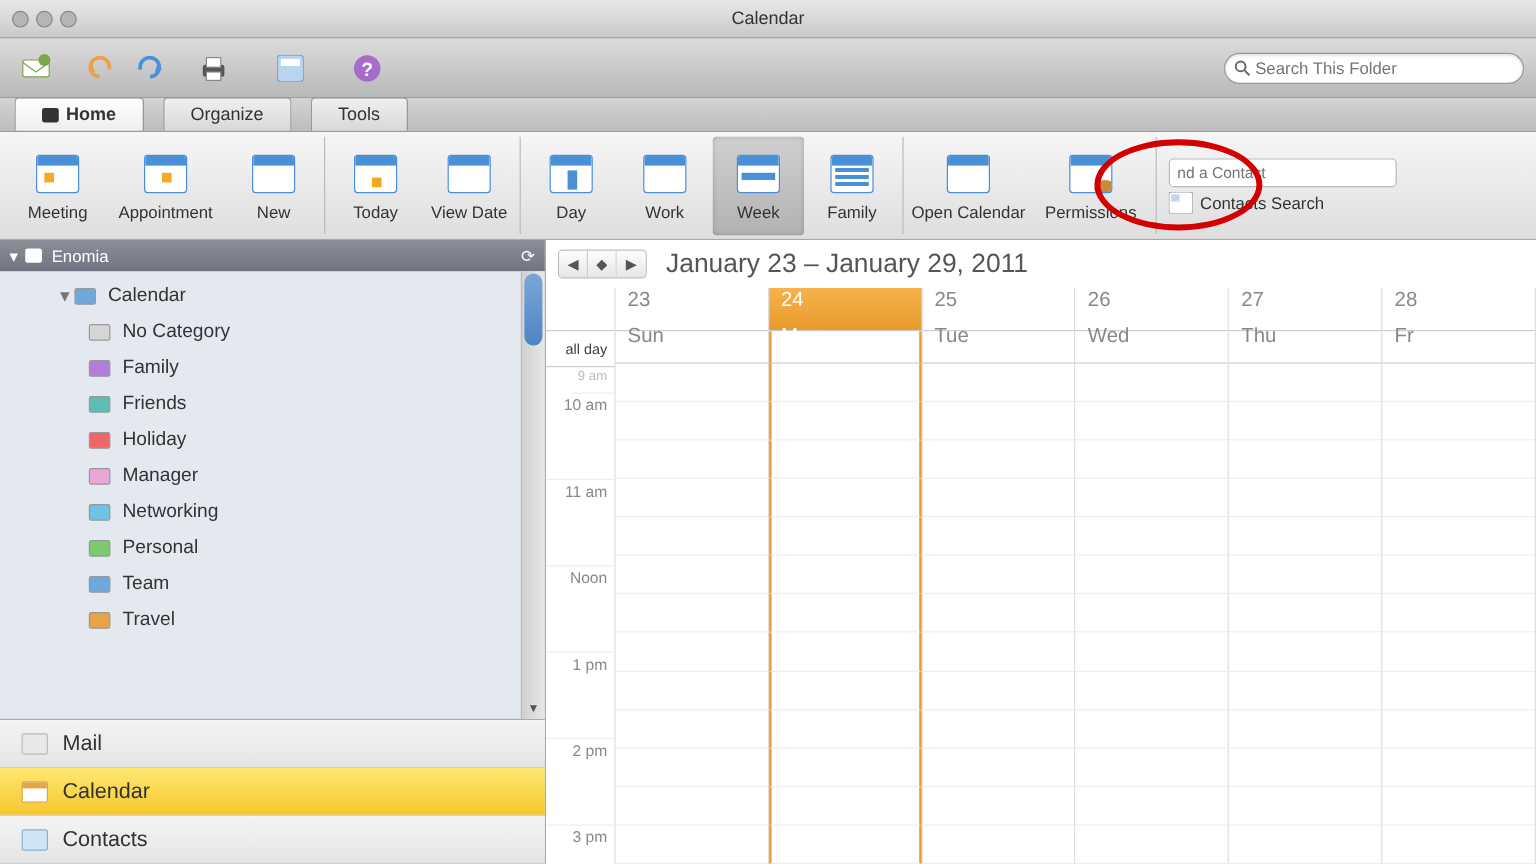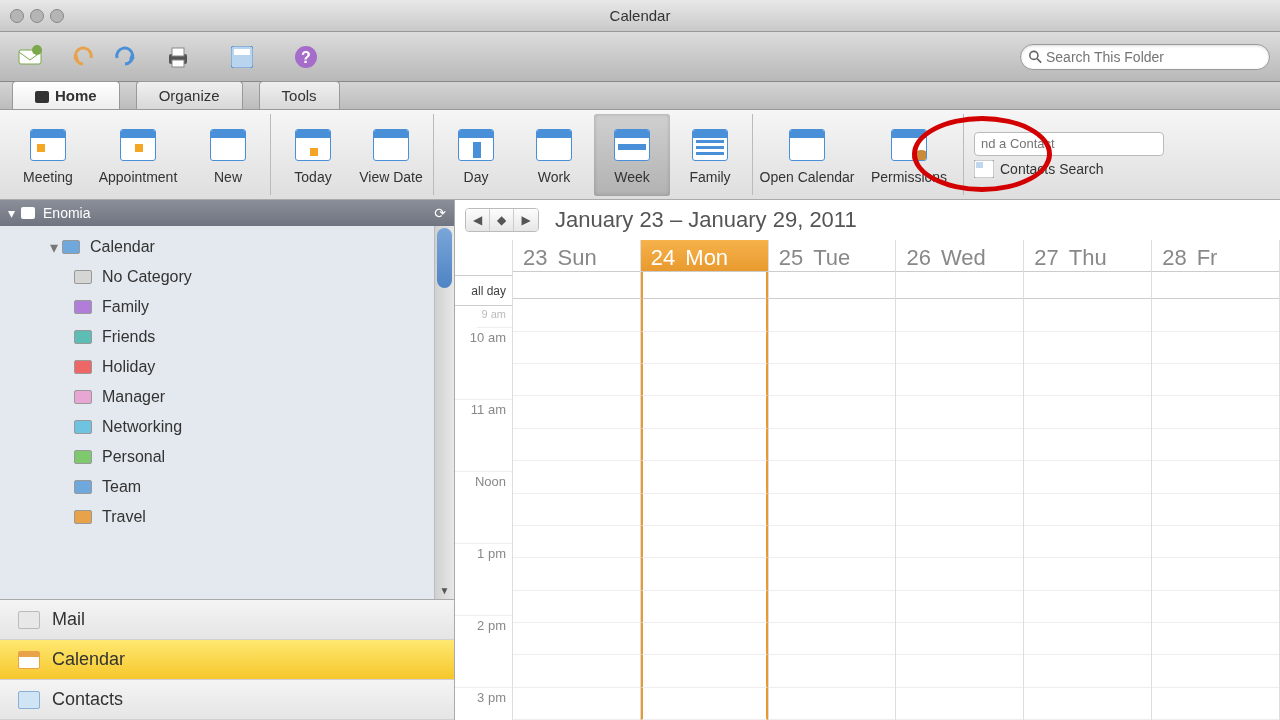--- a/index.html
+++ b/index.html
@@ -76,21 +76,21 @@
 
 .grid { flex:1; display:flex; overflow:hidden;}
 .time-col { width:58px; border-right:1px solid #ddd;}
 .time-head { height:36px; border-bottom:1px solid #ccc;}
 .time-allday { height:30px; display:flex; align-items:center; justify-content:flex-end; padding-right:6px; font-size:12px; color:#404040; border-bottom:1px solid #ccc;}
 .time-slot { height:72px; display:flex; align-items:flex-start; justify-content:flex-end; padding:2px 6px; font-size:13px; color:#888; border-bottom:1px solid #eee; white-space:nowrap;}
 .time-slot.half { font-size:11px; color:#bbb; }
 
 .days { flex:1; display:flex;}
 .day-col { flex:1; border-right:1px solid #ddd; display:flex; flex-direction:column;}
-.day-head { height:36px; display:flex; align-items:flex-end; padding-left:10px; gap:10px; border-bottom:1px solid #ccc; font-size:22px;}
+.day-head { height:36px; display:flex; align-items:flex-start; padding-left:10px; gap:10px; border-bottom:1px solid #ccc; font-size:17px;flex-direction:column;}
 .day-head .num{color:#888;} .day-head .nm{color:#888;}
 .day-col.today .day-head { background:linear-gradient(#f6b24b,#e89a2e); }
 .day-col.today .day-head .num,.day-col.today .day-head .nm{ color:#fff; }
 .day-allday{height:30px;border-bottom:1px solid #ccc;}
 .day-col.today .day-allday{border-left:2px solid #e89a2e;border-right:2px solid #e89a2e;}
 .day-slot{height:36px;border-bottom:1px solid #eee;}
 .day-col.today .day-slot{border-left:2px solid #e89a2e;border-right:2px solid #e89a2e;}
 
 svg { display:block; }
 </style>

